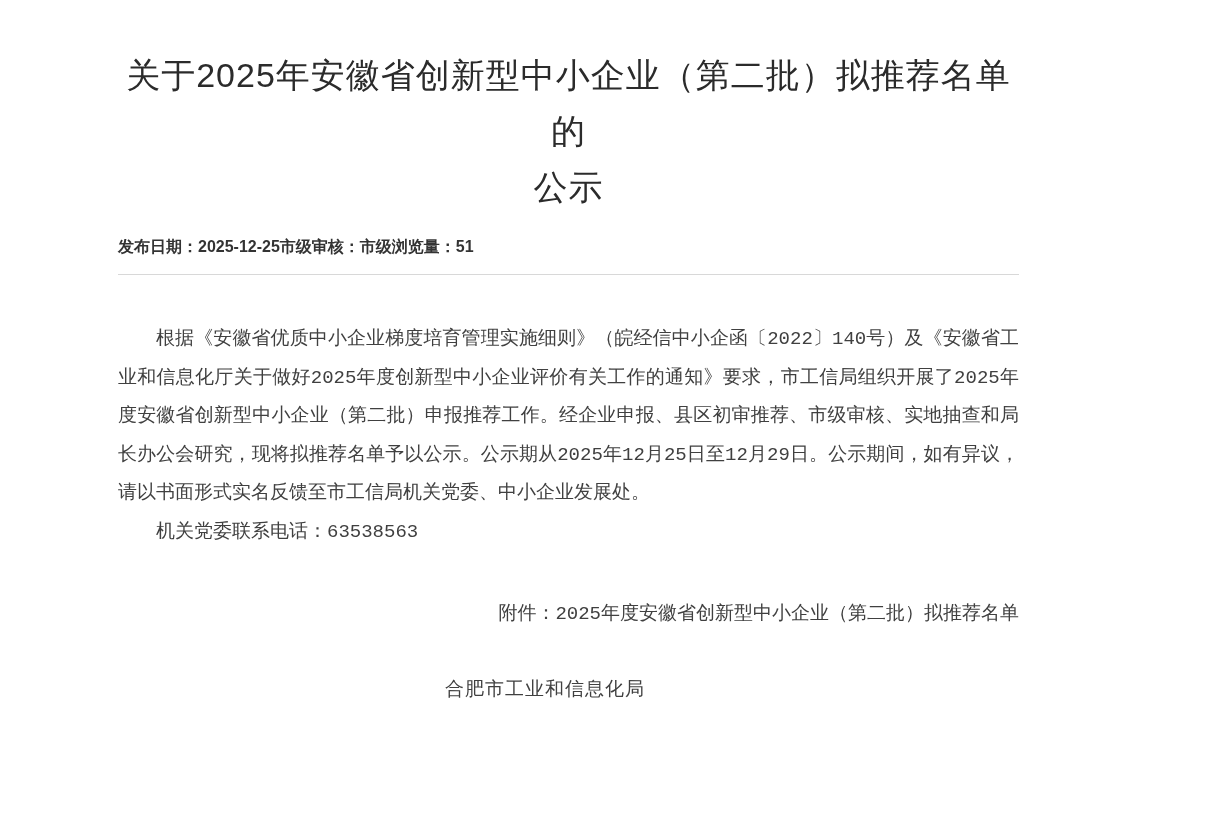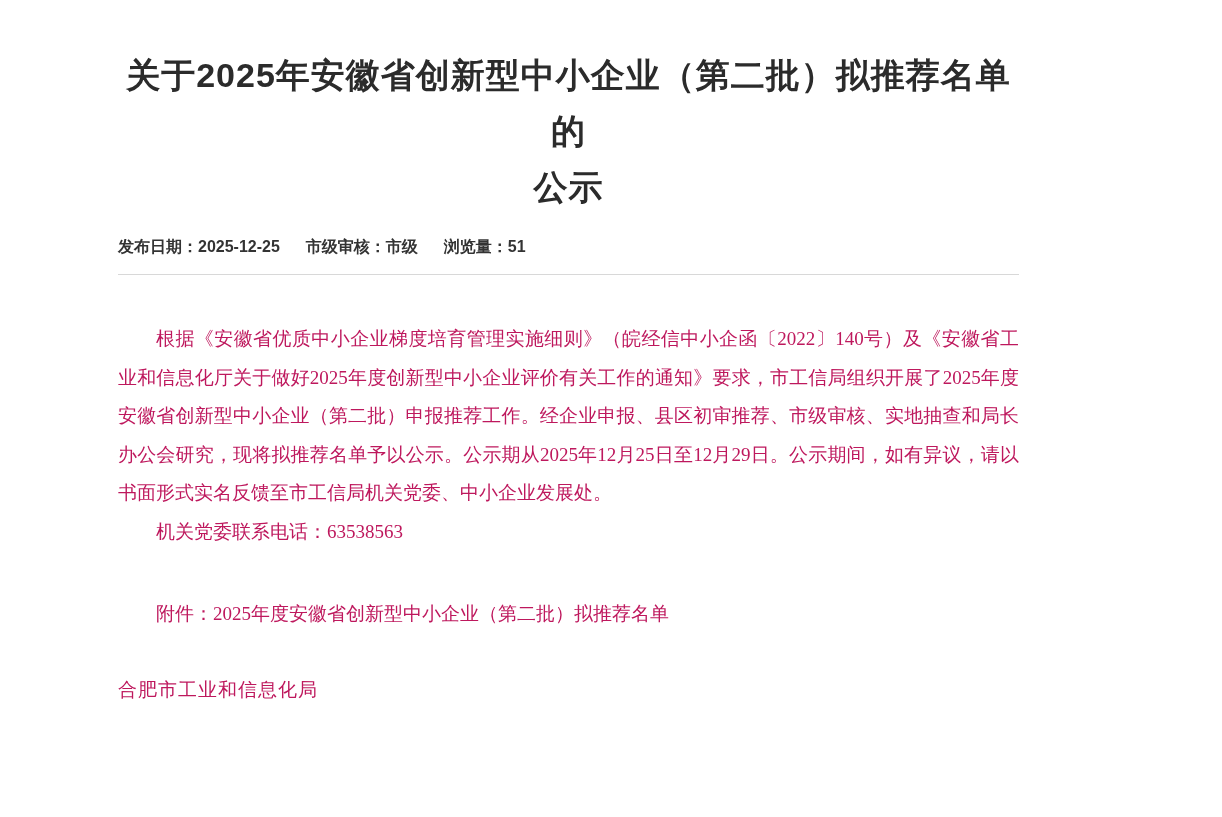--- a/index.html
+++ b/index.html
@@ -13,64 +13,63 @@
     font-family: "Liberation Sans", sans-serif;
   }
   .container {
     margin-left: 118px;
     width: 901px;
   }
   .title {
     margin: 47px 0 0 0;
     font-size: 34px;
     line-height: 56px;
-    font-weight: bold;
+    font-weight: normal;
     text-align: center;
     color: #2b2b2b;
     letter-spacing: 1px;
     font-family: "Liberation Sans", sans-serif;
   }
   .meta {
     margin-top: 22px;
     display: flex;
-    gap: 26px;
     font-size: 16px;
     line-height: 20px;
     font-weight: bold;
     color: #333333;
     white-space: nowrap;
   }
   .divider {
     border: none;
     border-top: 1px solid #d8d8d8;
     margin: 17px 0 0 0;
     height: 0;
   }
   .body-text {
-    font-family: Liberation Serif, serif;
+    font-family: Liberation Mono, monospace;
     font-size: 19px;
-    color: #be185d;
+    color: #404040;
   }
   .para {
     margin: 45px 0 0 0;
     line-height: 38.5px;
     text-align: justify;
     text-indent: 2em;
   }
   .line {
     margin: 0;
     line-height: 38.5px;
     text-indent: 2em;
   }
   .contact-first { margin-top: 7px; }
-  .attachment { margin-top: 44px; }
+  .attachment { margin-top: 44px; text-align: right; }
   .signature {
     margin-top: 34px;
     line-height: 44px;
-    text-align: left;
+    text-align: center;
   }
   .sig-name {
     padding-right: 47px;
     letter-spacing: 1px;
   }
   .sig-date {
     padding-right: 52px;
     letter-spacing: 0.5px;
   }
 </style>

